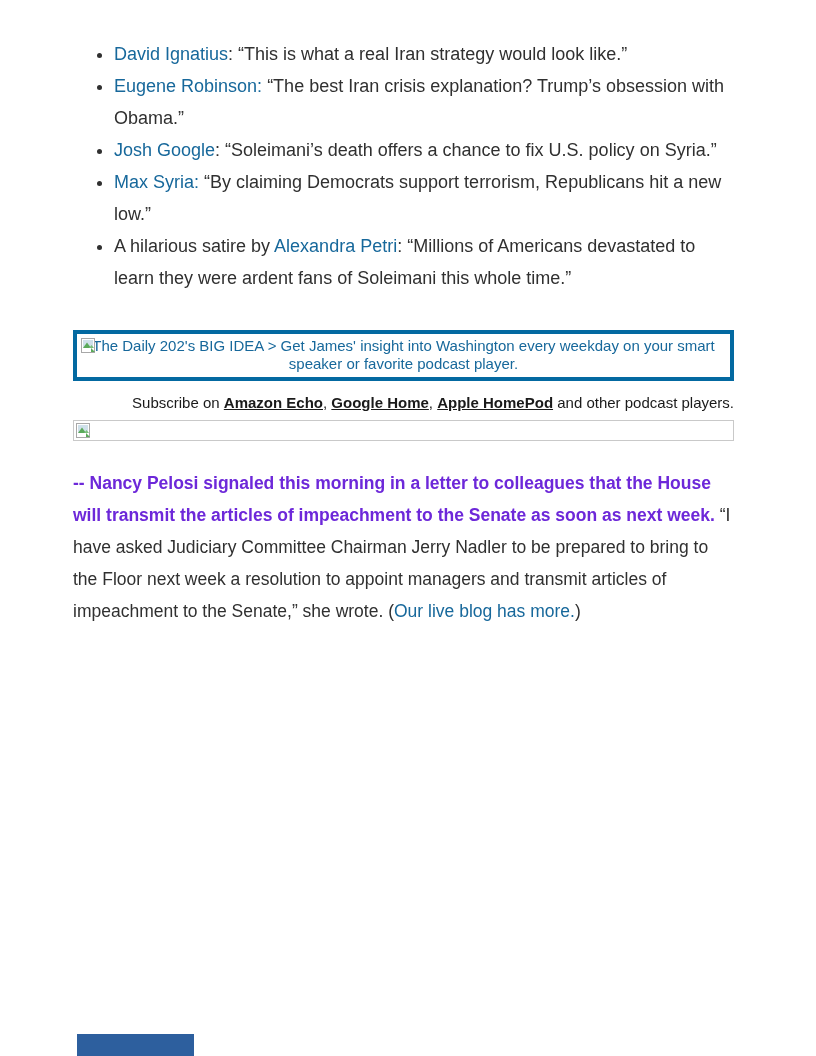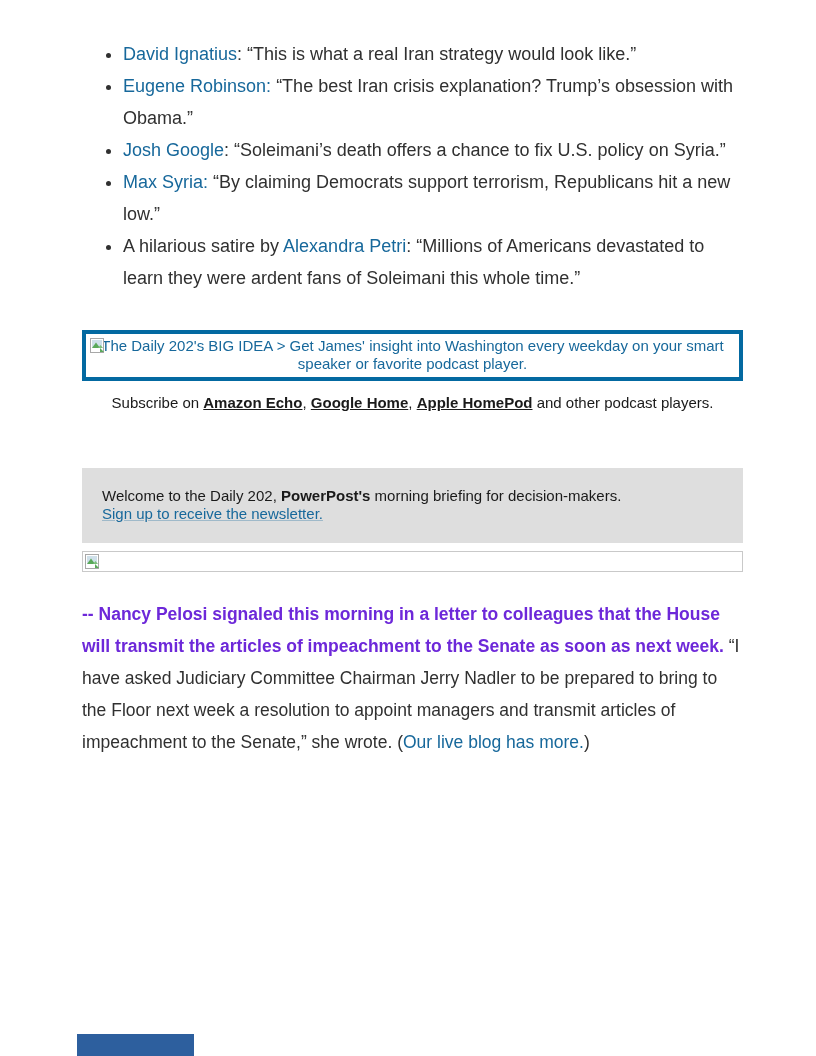--- a/index.html
+++ b/index.html
@@ -4,21 +4,21 @@
 <style>
   * { margin: 0; padding: 0; box-sizing: border-box; }
   html, body { background: #ffffff; }
   body {
     width: 816px; height: 1056px;
     position: relative;
     font-family: "Liberation Sans", "DejaVu Sans", sans-serif;
     color: #303030;
     overflow: hidden;
   }
-  .content { position: absolute; left: 82px; top: 0; width: 661px; }
+  .content { position: absolute; left: 73px; top: 0; width: 661px; }
 
   
   ul.oped-list {
     margin-top: 38px;
     padding-left: 41px;
     font-size: 18px;
     line-height: 32px;
     color: #303030;
     list-style: disc outside;
   }
@@ -41,21 +41,21 @@
   }
   .broken-img {
     display: inline-block;
     vertical-align: top;
   }
   .bigidea-box .broken-img { position: absolute; left: 4px; top: 4px; }
 
   
   .subscribe {
     margin-top: 13px;
-    text-align: center;
+    text-align: right;
     font-size: 15px;
     line-height: 18px;
     color: #1a1a1a;
   }
   .subscribe a {
     color: #1a1a1a;
     font-weight: bold;
     text-decoration: underline;
     cursor: pointer;
   }
@@ -163,26 +163,20 @@
           <use href="#brokenimg"></use>
         </svg>
     </span>
     <div class="bigidea-text">The Daily 202's BIG IDEA &gt; Get James' insight into Washington every weekday on your smart speaker or favorite podcast player.</div>
   </div>
 
   <div class="subscribe">
     <span>Subscribe on </span><a>Amazon Echo</a><span>, </span><a>Google Home</a><span>, </span><a>Apple HomePod</a><span> and other podcast players.</span>
   </div>
 
-  <div class="welcome-box">
-    <div>
-      <span>Welcome to the Daily 202, </span><span class="bold" style="font-weight:bold">PowerPost's</span><span> morning briefing for decision-makers.</span>
-    </div>
-    <a class="signup-link">Sign up to receive the newsletter.</a>
-  </div>
 
   <div class="image-box">
     <span class="broken-img">
       <svg width="14" height="15">
           <use href="#brokenimg"></use>
         </svg>
     </span>
   </div>
 
 

